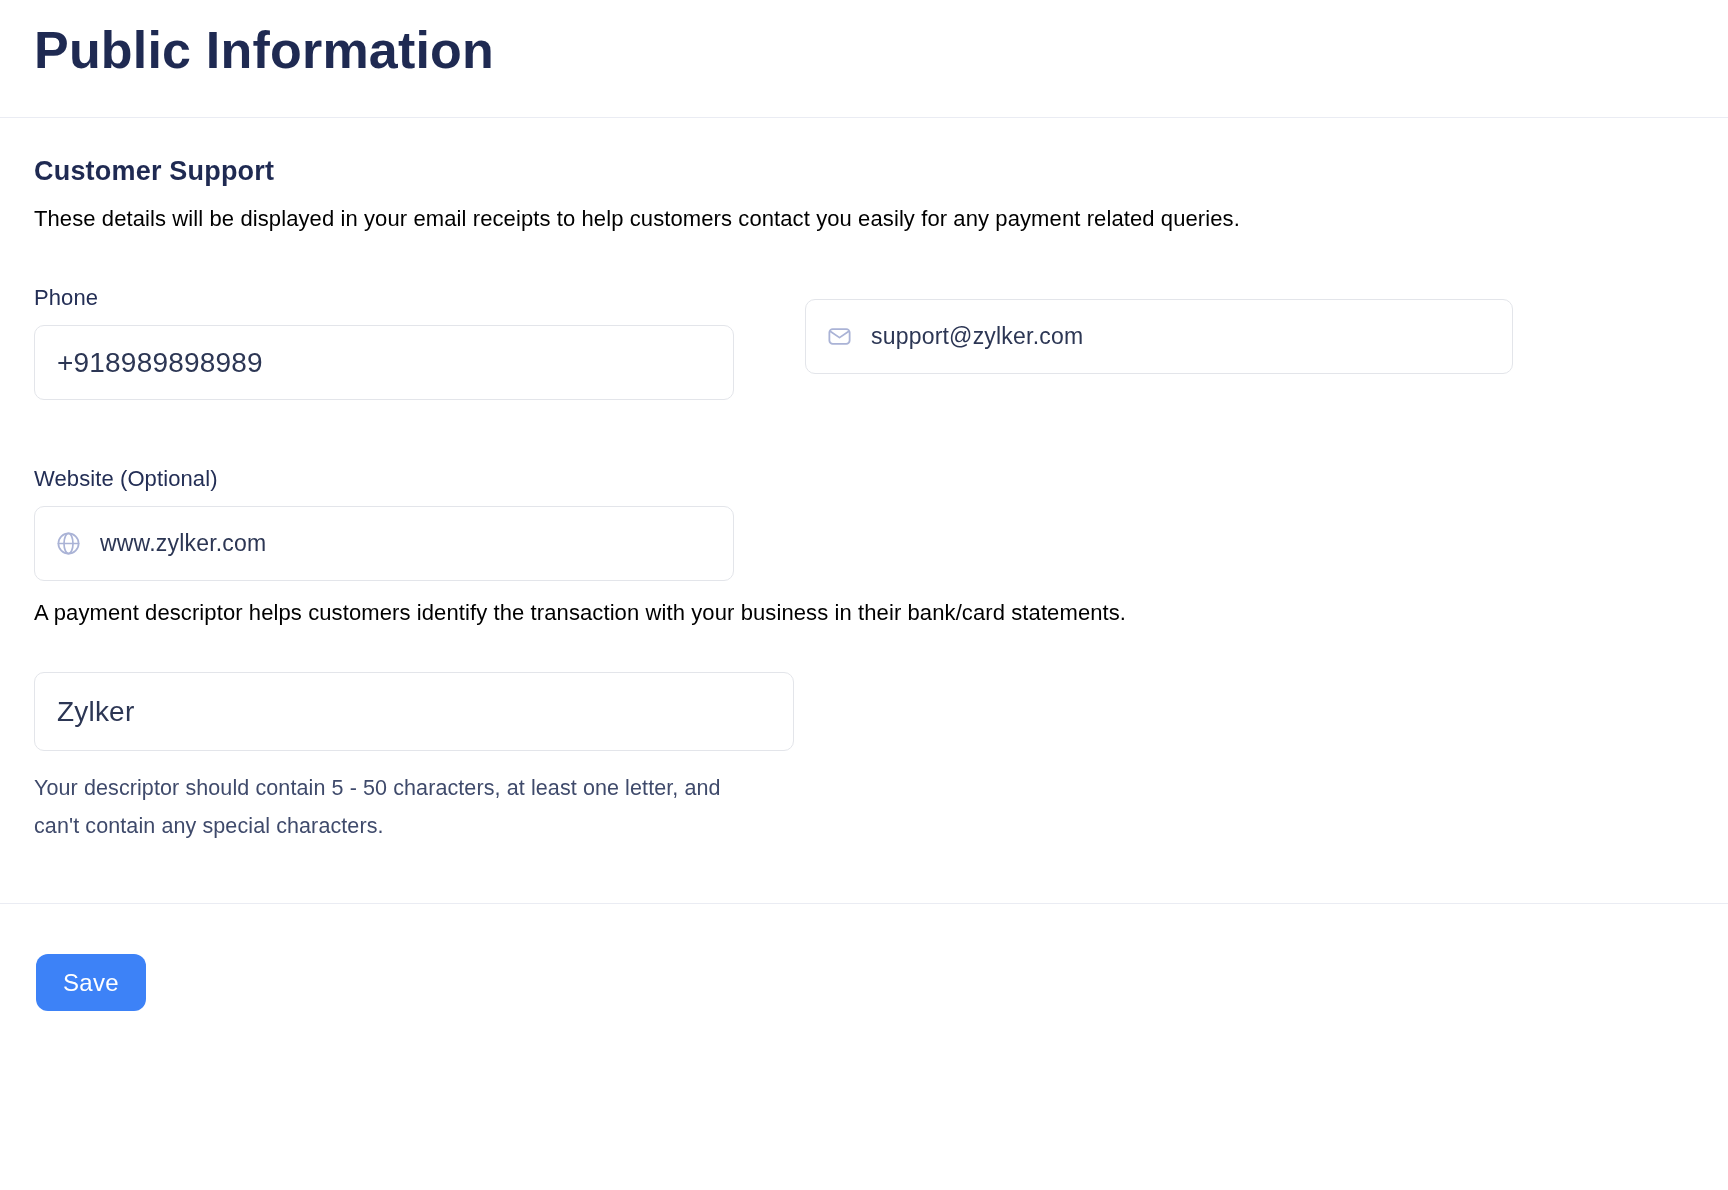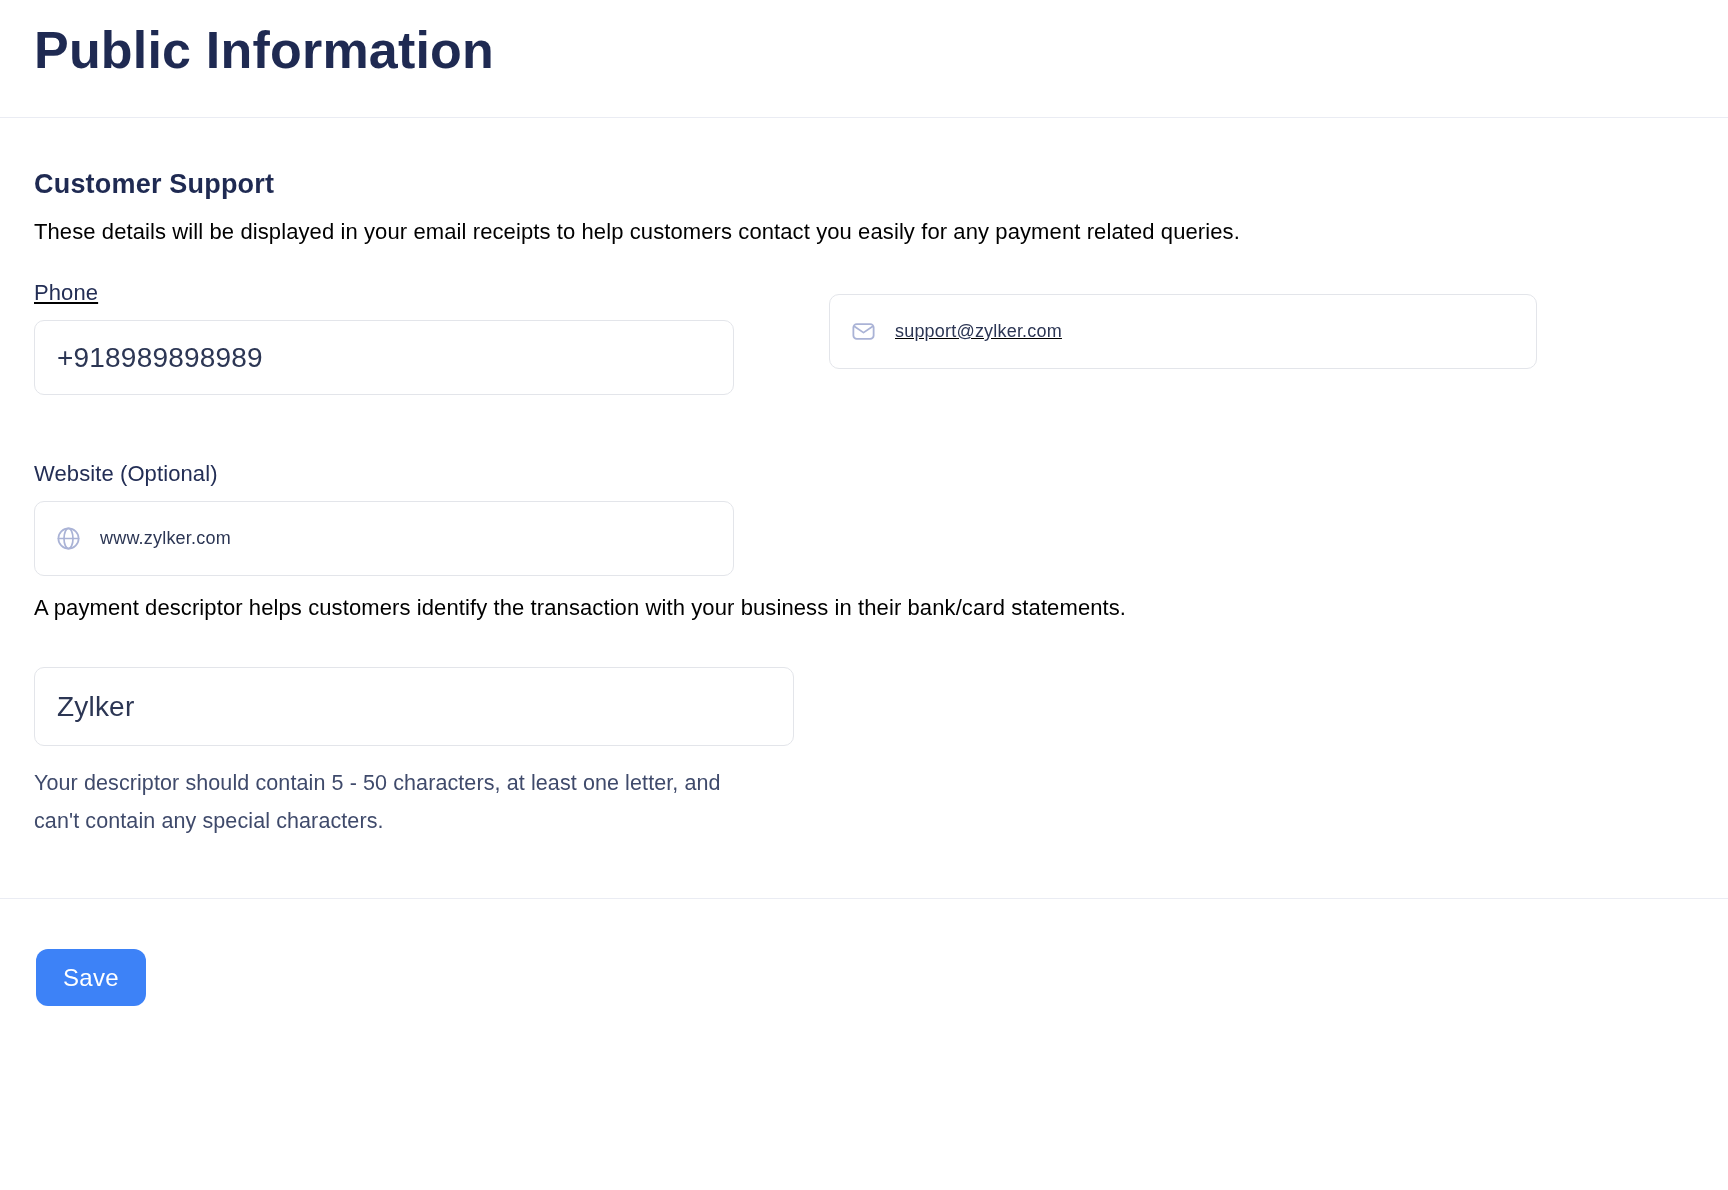--- a/index.html
+++ b/index.html
@@ -30,39 +30,38 @@
   .divider-2 { margin-top: 58px; }
 
   .section-heading {
     margin-left: 34px;
     font-size: 27px;
     line-height: 32px;
     font-weight: 600;
     color: #1f2a52;
     letter-spacing: 0.2px;
   }
-  .cs-heading { margin-top: 50px; }
+  .cs-heading { margin-top: 37px; }
   .pd-heading { margin-top: 84px; }
 
   .section-desc {
     margin-left: 34px;
     margin-top: 18px;
     font-size: 22px;
     line-height: 28px;
     color: #000000;
     letter-spacing: 0.1px;
   }
 
   .fields-grid {
     margin-left: 34px;
-    margin-top: 34px;
+    margin-top: 52px;
     display: grid;
     grid-template-columns: 700px 708px;
-    column-gap: 95px;
-    text-decoration: underline;
+    column-gap: 71px;
   }
   .field-label {
     display: block;
     font-size: 22px;
     line-height: 26px;
     color: #232e55;
     letter-spacing: 0.1px;
   }
   .text-input {
     margin-top: 14px;
@@ -90,21 +89,21 @@
     padding: 0 20px;
   }
   .icon-input svg { flex: 0 0 auto; display: block; }
   .icon-input input {
     border: none;
     outline: none;
     background: transparent;
     flex: 1 1 auto;
     margin-left: 18px;
     font-family: "Liberation Sans", "DejaVu Sans", sans-serif;
-    font-size: 18px;
+    font-size: 23px;
     color: #2c3654;
     letter-spacing: 0.2px;
   }
 
   .website-block { margin-left: 34px; margin-top: 66px; width: 700px; }
 
   .descriptor-input-wrap { margin-left: 34px; margin-top: 45px; }
   .descriptor-input {
     width: 760px;
     height: 79px;

